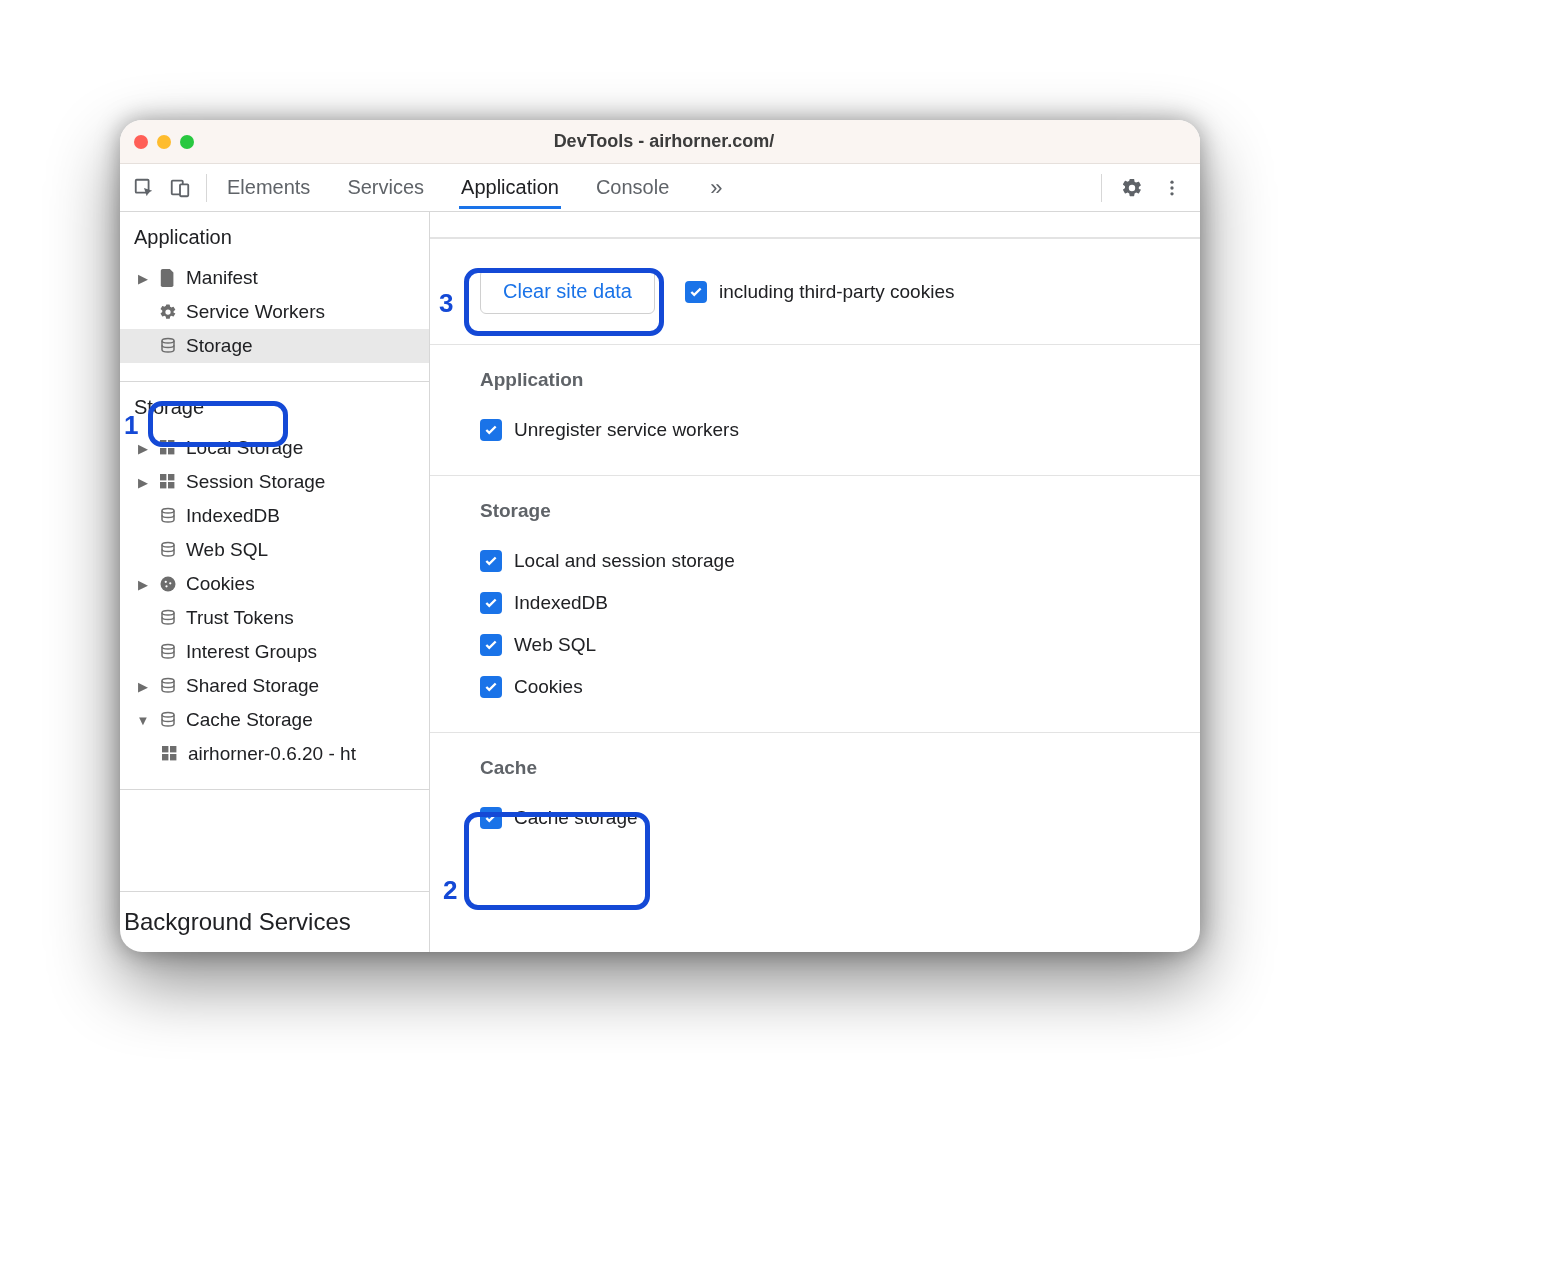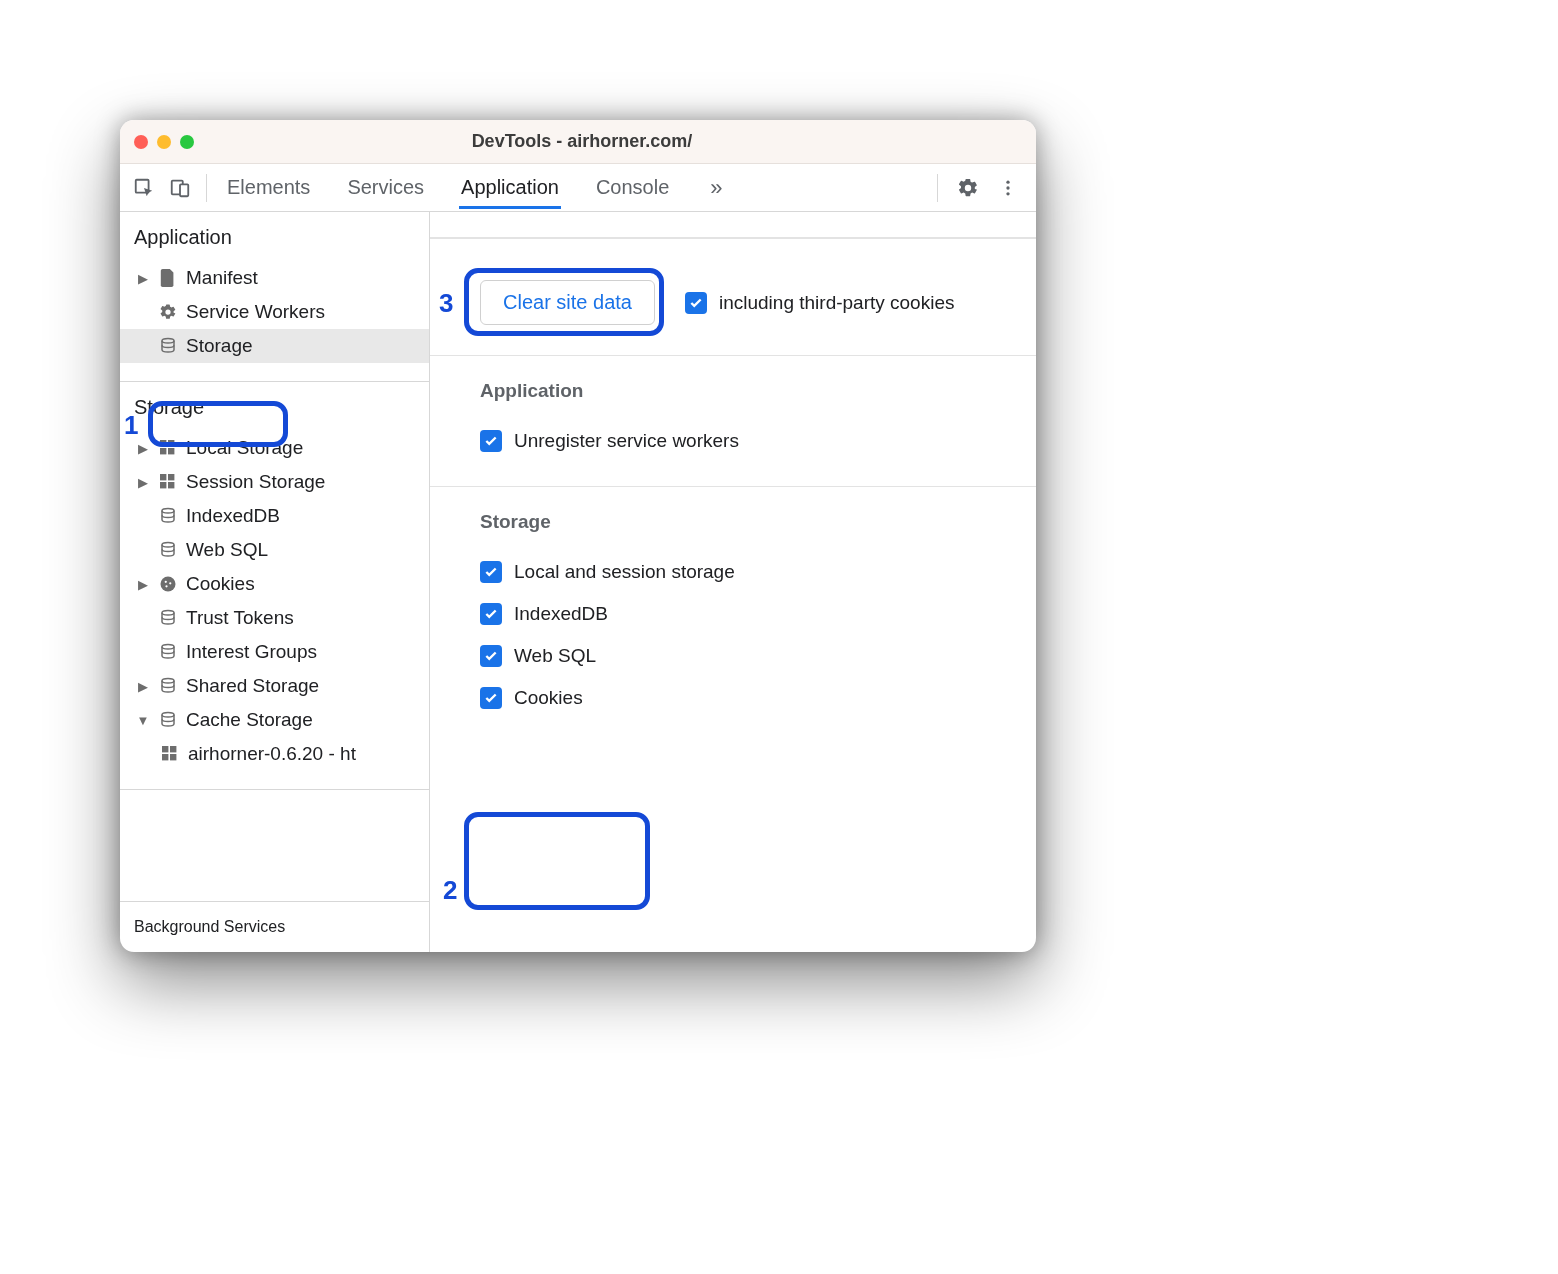--- a/index.html
+++ b/index.html
@@ -6,22 +6,22 @@
   html, body {
     margin: 0; padding: 0;
     font-family: -apple-system, "Helvetica Neue", Arial, sans-serif;
     background: #fff;
   }
   body {
     padding: 120px;
     background: #fff;
   }
   .window {
-    width: 916px;
-    border-radius: 14px;
+    width: 1080px;
+    border-radius: 22px;
     box-shadow: 0 30px 70px rgba(0,0,0,0.45), 0 0 25px rgba(0,0,0,0.35);
     overflow: hidden;
     background: #fff;
     position: relative;
   }
   .titlebar {
     height: 44px;
     background: #faf5f2;
     display: flex;
     align-items: center;
@@ -89,34 +89,34 @@
     color:#6d6d6d; font-size:13px;
   }
   .caret.blank { visibility:hidden; }
   .sb-icn { width:20px; height:20px; display:inline-flex;align-items:center;justify-content:center; color:#6d6d6d; flex-shrink:0;}
   .sb-label { white-space:nowrap; overflow:hidden; text-overflow:clip; }
   .sb-item.nested { padding-left: 40px; }
   .sb-divider { height:1px; background:#d7d7d7; margin-top:6px; }
   .sb-last {
     margin-top:auto;
     border-top:1px solid #d7d7d7;
-    padding: 16px 14px;
-    font-size:16px;
+    padding: 16px 4px;
+    font-size:24px;
   }
 
   .main {
     flex:1; position:relative;
     font-size:19px;
     color:#202124;
     overflow:hidden;
   }
   .main-inner { padding: 0 0 20px 0; }
   .top-row {
     display:flex; align-items:center; gap:30px;
-    padding: 41px 20px 30px 50px;
+    padding: 30px 20px 30px 50px;
     border-top:1px solid #e3e3e3;
   }
   .btn {
     border:1px solid #d0d0d0;
     background:#fff;
     color:#1a73e8;
     font-size:20px;
     padding: 10px 22px;
     border-radius:6px;
     cursor:pointer;
@@ -422,20 +422,31 @@
               </div>
               <div class="chk-row">
                 <span class="chk">
                   <svg width="14" height="14" viewBox="0 0 24 24" fill="none" stroke-width="4">
                     <path d="M4 12l5 5L20 6"></path>
                   </svg>
                 </span>
                 <span>Cookies</span>
               </div>
             </div>
+            <div class="group">
+              <div class="group-title">Cache</div>
+              <div class="chk-row">
+                <span class="chk">
+                  <svg width="14" height="14" viewBox="0 0 24 24" fill="none" stroke-width="4">
+                    <path d="M4 12l5 5L20 6"></path>
+                  </svg>
+                </span>
+                <span>Cache storage</span>
+              </div>
+            </div>
           </div>
       </div>
 
     </div>
 
   </div>
 
   <div class="callout" style="left:28px; top:281px; width:140px; height:46px;"></div>
   <div class="callout-num" style="left:4px; top:290px;">1</div>
 

